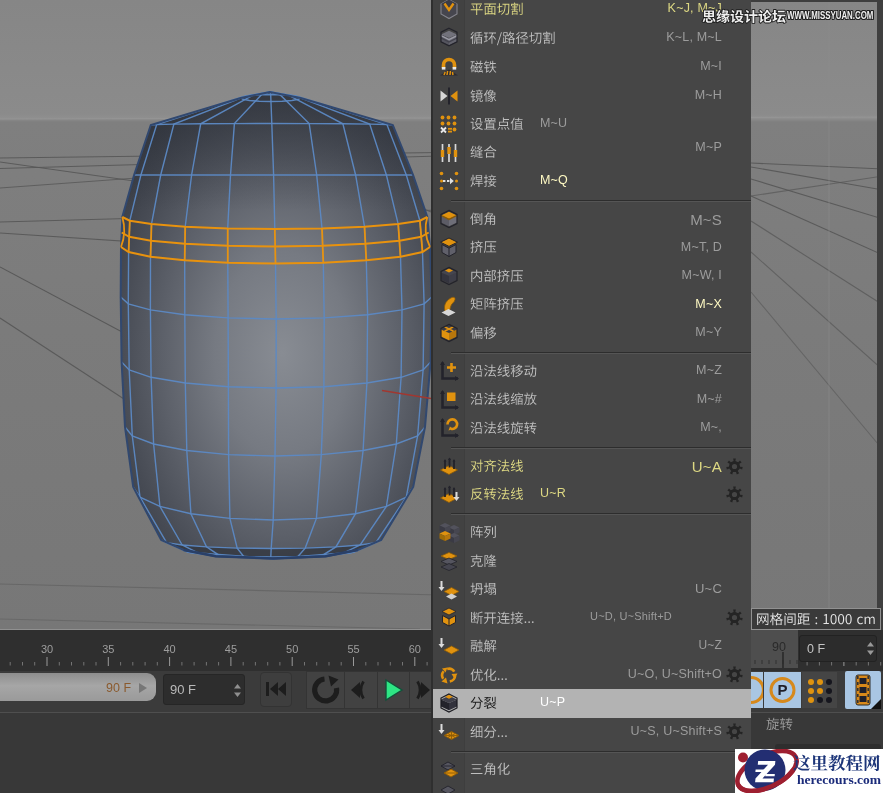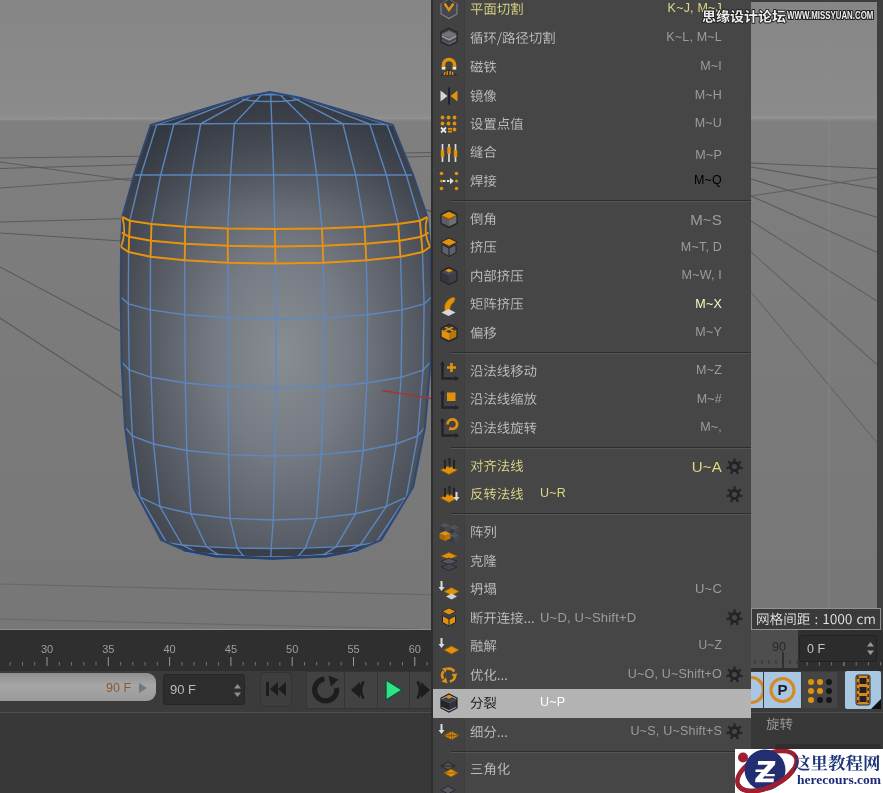--- a/index.html
+++ b/index.html
@@ -337,49 +337,49 @@
   </svg>
 <div class="abs" style="left:540px;top:87.5px;width:182px;text-align:right;font-size:12.5px;color:#9c9c9c;letter-spacing:0.2px">M~H</div>
 <svg class="abs" style="left:438px;top:84.5px" width="22" height="22">
     <path d="M2.5,5.5 L9.5,11 2.5,16.5 Z" fill="#d6d6d6"></path>
     <path d="M19.5,5.5 L12.5,11 19.5,16.5 Z" fill="#e0920f"></path>
     <line x1="11" y1="2.5" x2="11" y2="19.5" stroke="#23232b" stroke-width="2"></line>
   </svg>
 <svg style="position:absolute;left:470.0px;top:114.0px;overflow:visible;" width="56" height="20">
     <path transform="translate(0,14.87)" fill="#bfbfbf" d="M1.6 -10.4 2.3 -11.0Q2.6 -10.7 3.0 -10.3Q3.4 -10.0 3.8 -9.6Q4.1 -9.3 4.3 -9.0L3.7 -8.3Q3.5 -8.6 3.1 -9.0Q2.8 -9.3 2.4 -9.7Q2.0 -10.1 1.6 -10.4ZM2.4 0.8 2.2 -0.1 2.4 -0.5 4.9 -2.3Q5.0 -2.1 5.1 -1.9Q5.2 -1.6 5.3 -1.5Q4.4 -0.8 3.9 -0.4Q3.3 -0.0 3.0 0.2Q2.7 0.4 2.6 0.6Q2.4 0.7 2.4 0.8ZM0.6 -7.0H3.0V-6.1H0.6ZM6.9 -10.8H10.4V-9.9H6.9ZM5.1 -5.3H11.4V-4.4H5.1ZM11.1 -5.3H11.3L11.5 -5.4L12.1 -5.1Q11.6 -3.8 10.9 -2.8Q10.2 -1.8 9.3 -1.0Q8.4 -0.3 7.3 0.2Q6.2 0.8 5.1 1.1Q5.0 0.9 4.9 0.6Q4.7 0.4 4.6 0.2Q5.7 -0.0 6.7 -0.5Q7.7 -0.9 8.6 -1.6Q9.5 -2.3 10.1 -3.2Q10.8 -4.1 11.1 -5.2ZM6.5 -4.6Q7.0 -3.4 7.9 -2.4Q8.8 -1.4 10.1 -0.8Q11.4 -0.1 12.9 0.2Q12.8 0.3 12.7 0.5Q12.6 0.7 12.5 0.8Q12.4 1.0 12.3 1.1Q9.9 0.5 8.2 -0.9Q6.6 -2.3 5.7 -4.4ZM6.6 -10.8H7.5V-9.2Q7.5 -8.6 7.3 -8.0Q7.1 -7.3 6.6 -6.7Q6.1 -6.1 5.1 -5.6Q5.1 -5.7 5.0 -5.9Q4.9 -6.0 4.7 -6.1Q4.6 -6.3 4.5 -6.3Q5.4 -6.7 5.9 -7.2Q6.3 -7.7 6.5 -8.3Q6.6 -8.8 6.6 -9.3ZM9.9 -10.8H10.8V-7.6Q10.8 -7.3 10.9 -7.2Q10.9 -7.1 11.1 -7.1Q11.2 -7.1 11.4 -7.1Q11.5 -7.1 11.7 -7.1Q11.9 -7.1 12.0 -7.1Q12.2 -7.1 12.3 -7.1Q12.5 -7.2 12.6 -7.2Q12.7 -7.0 12.7 -6.8Q12.7 -6.5 12.7 -6.4Q12.6 -6.3 12.4 -6.3Q12.2 -6.3 12.0 -6.3Q11.9 -6.3 11.7 -6.3Q11.5 -6.3 11.3 -6.3Q11.1 -6.3 11.0 -6.3Q10.6 -6.3 10.3 -6.4Q10.1 -6.6 10.0 -6.9Q9.9 -7.2 9.9 -7.7ZM2.4 0.8Q2.3 0.7 2.2 0.5Q2.1 0.4 2.0 0.2Q1.9 0.1 1.8 -0.0Q2.0 -0.1 2.1 -0.3Q2.3 -0.5 2.4 -0.7Q2.5 -0.9 2.5 -1.2V-7.0H3.4V-0.4Q3.4 -0.4 3.3 -0.3Q3.1 -0.1 2.9 0.1Q2.7 0.2 2.5 0.4Q2.4 0.6 2.4 0.8Z M22.1 -10.0V-8.8H24.4V-10.0ZM19.0 -10.0V-8.8H21.2V-10.0ZM15.9 -10.0V-8.8H18.1V-10.0ZM15.0 -10.7H25.4V-8.1H15.0ZM14.3 -7.3H25.8V-6.5H14.3ZM19.5 -8.3 20.5 -8.3Q20.4 -7.6 20.2 -6.8Q20.1 -6.0 19.9 -5.4H19.0Q19.1 -5.8 19.2 -6.3Q19.3 -6.8 19.4 -7.4Q19.5 -7.9 19.5 -8.3ZM14.2 -0.1H26.1V0.7H14.2ZM16.4 -4.3H23.7V-3.7H16.4ZM16.5 -2.9H23.7V-2.3H16.5ZM16.5 -1.5H23.8V-0.9H16.5ZM16.0 -5.7H24.2V0.3H23.3V-5.1H16.9V0.3H16.0Z M32.9 -11.3H33.9V-6.7H32.9ZM29.9 -6.3V-3.8H37.0V-6.3ZM29.0 -7.2H38.0V-2.9H29.0ZM33.4 -9.8H39.0V-8.9H33.4ZM31.4 -1.7 32.3 -1.8Q32.4 -1.4 32.5 -0.9Q32.5 -0.4 32.6 0.0Q32.6 0.5 32.6 0.8L31.7 0.9Q31.7 0.6 31.6 0.1Q31.6 -0.3 31.5 -0.8Q31.5 -1.3 31.4 -1.7ZM34.1 -1.7 35.0 -1.9Q35.2 -1.5 35.4 -1.0Q35.6 -0.5 35.8 -0.1Q36.0 0.3 36.0 0.7L35.1 0.9Q35.0 0.6 34.9 0.1Q34.7 -0.3 34.5 -0.8Q34.3 -1.3 34.1 -1.7ZM36.9 -1.8 37.7 -2.1Q38.1 -1.7 38.4 -1.2Q38.8 -0.7 39.1 -0.3Q39.4 0.2 39.5 0.6L38.6 1.0Q38.5 0.6 38.2 0.1Q37.9 -0.4 37.6 -0.9Q37.2 -1.4 36.9 -1.8ZM29.2 -2.1 30.1 -1.8Q29.8 -1.1 29.3 -0.3Q28.8 0.5 28.2 1.1L27.4 0.6Q27.9 0.2 28.4 -0.6Q28.9 -1.3 29.2 -2.1Z M44.6 -9.9H52.6V-9.0H44.6ZM44.0 -0.2H53.0V0.7H44.0ZM45.3 -7.7H51.8V0.1H50.9V-7.0H46.2V0.1H45.3ZM45.9 -5.8H51.1V-5.1H45.9ZM45.9 -3.9H51.3V-3.2H45.9ZM45.9 -2.0H51.2V-1.3H45.9ZM48.2 -11.2 49.3 -11.2Q49.2 -10.5 49.0 -9.9Q48.9 -9.2 48.7 -8.5Q48.6 -7.9 48.4 -7.4L47.6 -7.5Q47.7 -8.0 47.8 -8.7Q48.0 -9.3 48.1 -10.0Q48.2 -10.7 48.2 -11.2ZM43.8 -11.2 44.7 -11.0Q44.2 -9.8 43.7 -8.7Q43.1 -7.6 42.5 -6.6Q41.9 -5.7 41.2 -4.9Q41.1 -5.0 41.0 -5.2Q40.9 -5.4 40.8 -5.6Q40.7 -5.8 40.6 -5.9Q41.3 -6.5 41.8 -7.4Q42.4 -8.2 42.9 -9.2Q43.4 -10.2 43.8 -11.2ZM42.4 -7.7 43.2 -8.6 43.2 -8.6V1.1H42.4Z"></path>
   </svg>
-<div class="abs" style="left:540px;top:116px;width:182px;text-align:right;font-size:12.5px;color:#9c9c9c;letter-spacing:0.2px">M~U</div>
+<div class="abs" style="left:540px;top:116px;width:182px;text-align:left;font-size:12.5px;color:#9c9c9c;letter-spacing:0.2px">M~U</div>
 <svg class="abs" style="left:438px;top:113px" width="22" height="22">
     <circle cx="4.5" cy="4.5" r="1.9" fill="#e0920f"></circle>
     <circle cx="10.5" cy="4.5" r="1.9" fill="#e0920f"></circle>
     <circle cx="16.5" cy="4.5" r="1.9" fill="#e0920f"></circle>
     <circle cx="4.5" cy="10.5" r="1.9" fill="#e0920f"></circle>
     <circle cx="10.5" cy="10.5" r="1.9" fill="#e0920f"></circle>
     <circle cx="16.5" cy="10.5" r="1.9" fill="#e0920f"></circle>
     <circle cx="16.5" cy="16.5" r="1.9" fill="#e0920f"></circle>
     <path d="M3,14.5 L8,19.5 M8,14.5 L3,19.5" stroke="#e8e8e8" stroke-width="1.8"></path>
     <line x1="10" y1="15.8" x2="14" y2="15.8" stroke="#e0920f" stroke-width="1.8"></line>
     <line x1="10" y1="18.6" x2="14" y2="18.6" stroke="#e0920f" stroke-width="1.8"></line>
   </svg>
 <svg style="position:absolute;left:470.0px;top:142.4px;overflow:visible;" width="29" height="20">
     <path transform="translate(0,14.87)" fill="#bfbfbf" d="M9.3 -6.2H10.2V-0.5H9.3ZM7.1 -5.4H12.2V-4.8H7.1ZM8.5 -10.2H11.5V-9.5H8.5ZM6.8 -2.4H12.4V-1.7H6.8ZM7.3 -4.0H11.9V-3.3H7.3ZM8.9 -11.3 9.7 -11.1Q9.3 -10.1 8.6 -9.3Q7.9 -8.5 7.2 -8.0Q7.2 -8.1 7.1 -8.2Q7.0 -8.3 6.8 -8.4Q6.7 -8.6 6.6 -8.6Q7.4 -9.1 8.0 -9.8Q8.6 -10.5 8.9 -11.3ZM11.3 -10.2H11.4L11.6 -10.2L12.2 -10.0Q11.7 -8.8 10.9 -8.0Q10.1 -7.2 9.1 -6.6Q8.1 -6.1 7.1 -5.7Q7.0 -5.9 6.8 -6.1Q6.7 -6.3 6.6 -6.4Q7.6 -6.7 8.5 -7.2Q9.4 -7.7 10.2 -8.4Q10.9 -9.1 11.3 -10.0ZM8.5 -9.4Q8.9 -8.8 9.5 -8.2Q10.2 -7.6 11.0 -7.2Q11.8 -6.8 12.8 -6.5Q12.6 -6.4 12.5 -6.2Q12.3 -6.0 12.2 -5.8Q11.3 -6.1 10.4 -6.6Q9.6 -7.1 8.9 -7.7Q8.2 -8.4 7.8 -9.2ZM4.6 -10.5 5.3 -10.7Q5.5 -10.3 5.7 -9.8Q5.9 -9.3 6.1 -8.8Q6.3 -8.4 6.4 -8.0L5.6 -7.7Q5.5 -8.1 5.3 -8.5Q5.1 -9.0 4.9 -9.5Q4.8 -10.0 4.6 -10.5ZM6.4 -6.4V-1.0H5.5V-5.6H4.3V-6.4ZM6.0 -1.3Q6.3 -1.3 6.5 -1.1Q6.8 -0.9 7.2 -0.6Q7.7 -0.3 8.3 -0.1Q8.9 -0.0 9.7 -0.0Q10.1 -0.0 10.7 -0.0Q11.2 -0.1 11.8 -0.1Q12.4 -0.1 12.9 -0.2Q12.8 -0.1 12.8 0.1Q12.7 0.3 12.7 0.4Q12.7 0.6 12.7 0.7Q12.3 0.7 11.7 0.8Q11.2 0.8 10.6 0.8Q10.0 0.8 9.6 0.8Q8.8 0.8 8.2 0.7Q7.5 0.5 7.0 0.2Q6.7 -0.1 6.4 -0.3Q6.2 -0.5 6.0 -0.5Q5.8 -0.5 5.6 -0.3Q5.3 -0.1 5.1 0.2Q4.8 0.6 4.6 1.0L4.0 0.2Q4.5 -0.5 5.0 -0.9Q5.6 -1.3 6.0 -1.3ZM0.9 -2.5Q0.8 -2.6 0.8 -2.7Q0.7 -2.9 0.7 -3.1Q0.6 -3.2 0.6 -3.3Q0.8 -3.4 1.0 -3.6Q1.2 -3.8 1.5 -4.2Q1.6 -4.4 1.9 -4.8Q2.2 -5.2 2.5 -5.8Q2.9 -6.4 3.2 -7.0Q3.6 -7.7 3.9 -8.3L4.7 -7.9Q4.2 -7.0 3.7 -6.1Q3.2 -5.2 2.6 -4.4Q2.1 -3.6 1.5 -3.0V-3.0Q1.5 -3.0 1.4 -2.9Q1.3 -2.9 1.2 -2.8Q1.1 -2.7 1.0 -2.6Q0.9 -2.6 0.9 -2.5ZM0.9 -2.5 0.8 -3.2 1.3 -3.6 4.5 -4.1Q4.5 -4.0 4.5 -3.7Q4.5 -3.5 4.5 -3.4Q3.4 -3.1 2.7 -3.0Q2.0 -2.8 1.7 -2.7Q1.3 -2.7 1.1 -2.6Q1.0 -2.5 0.9 -2.5ZM0.8 -5.7Q0.8 -5.8 0.7 -5.9Q0.6 -6.1 0.6 -6.3Q0.5 -6.5 0.5 -6.6Q0.6 -6.6 0.8 -6.8Q1.0 -7.1 1.2 -7.4Q1.3 -7.6 1.4 -8.0Q1.6 -8.4 1.9 -8.9Q2.1 -9.4 2.3 -10.0Q2.6 -10.6 2.7 -11.2L3.7 -10.9Q3.4 -10.0 3.0 -9.2Q2.6 -8.4 2.2 -7.6Q1.8 -6.8 1.4 -6.2V-6.2Q1.4 -6.2 1.3 -6.1Q1.2 -6.1 1.1 -6.0Q1.0 -5.9 0.9 -5.8Q0.8 -5.7 0.8 -5.7ZM0.8 -5.7 0.8 -6.4 1.2 -6.7 3.5 -6.9Q3.5 -6.7 3.5 -6.5Q3.4 -6.3 3.4 -6.1Q2.7 -6.0 2.2 -6.0Q1.7 -5.9 1.4 -5.8Q1.1 -5.8 1.0 -5.7Q0.9 -5.7 0.8 -5.7ZM0.6 -0.8Q1.3 -1.0 2.4 -1.3Q3.5 -1.6 4.6 -1.9L4.8 -1.1Q3.7 -0.8 2.7 -0.4Q1.6 -0.1 0.8 0.2Z M16.7 -6.9H23.5V-6.0H16.7ZM16.5 -0.6H23.7V0.3H16.5ZM16.0 -4.3H24.3V1.0H23.3V-3.5H17.0V1.0H16.0ZM20.3 -11.3 21.2 -10.9Q20.4 -9.7 19.4 -8.7Q18.4 -7.7 17.2 -6.9Q15.9 -6.1 14.6 -5.6Q14.5 -5.8 14.3 -6.0Q14.1 -6.2 13.9 -6.4Q15.2 -6.9 16.4 -7.7Q17.6 -8.4 18.6 -9.3Q19.7 -10.2 20.3 -11.3ZM20.5 -10.5Q21.7 -9.2 23.2 -8.2Q24.7 -7.3 26.4 -6.5Q26.2 -6.4 26.0 -6.1Q25.8 -5.9 25.7 -5.7Q24.5 -6.2 23.5 -6.9Q22.5 -7.5 21.5 -8.3Q20.6 -9.1 19.7 -10.1Z"></path>
   </svg>
-<div class="abs" style="left:540px;top:148px;width:182px;text-align:right;font-size:12.5px;color:#9c9c9c;letter-spacing:0.2px">M~P</div>
+<div class="abs" style="left:540px;top:140px;width:182px;text-align:right;font-size:12.5px;color:#9c9c9c;letter-spacing:0.2px">M~P</div>
 <svg class="abs" style="left:438px;top:141.5px" width="22" height="22">
     <line x1="4.5" y1="2" x2="4.5" y2="20" stroke="#d8d8d8" stroke-width="1.7"></line>
     <line x1="11" y1="2" x2="11" y2="20" stroke="#d8d8d8" stroke-width="1.7"></line>
     <line x1="17.5" y1="2" x2="17.5" y2="20" stroke="#d8d8d8" stroke-width="1.7"></line>
     <line x1="4.5" y1="8" x2="4.5" y2="15" stroke="#e0920f" stroke-width="3.4"></line>
     <line x1="11" y1="5" x2="11" y2="12" stroke="#e0920f" stroke-width="3.4"></line>
     <line x1="17.5" y1="8" x2="17.5" y2="15" stroke="#e0920f" stroke-width="3.4"></line>
   </svg>
 <svg style="position:absolute;left:470.0px;top:170.9px;overflow:visible;" width="29" height="20">
     <path transform="translate(0,14.87)" fill="#bfbfbf" d="M2.5 -11.2H3.5V-6.6Q3.5 -5.6 3.4 -4.5Q3.3 -3.5 3.1 -2.5Q2.9 -1.5 2.4 -0.6Q1.9 0.3 1.2 1.1Q1.1 1.0 1.0 0.9Q0.9 0.7 0.7 0.6Q0.6 0.5 0.5 0.4Q1.4 -0.6 1.8 -1.7Q2.3 -2.9 2.4 -4.1Q2.5 -5.4 2.5 -6.6ZM1.1 -8.5 1.8 -8.4Q1.8 -7.9 1.7 -7.3Q1.7 -6.6 1.5 -6.0Q1.4 -5.4 1.2 -4.9L0.5 -5.2Q0.7 -5.7 0.8 -6.2Q0.9 -6.8 1.0 -7.4Q1.1 -8.0 1.1 -8.5ZM4.6 -8.9 5.4 -8.6Q5.1 -7.9 4.8 -7.1Q4.5 -6.4 4.2 -5.8L3.6 -6.1Q3.8 -6.5 4.0 -7.0Q4.2 -7.5 4.3 -8.0Q4.5 -8.5 4.6 -8.9ZM3.1 -3.7Q3.2 -3.6 3.4 -3.3Q3.7 -3.1 3.9 -2.7Q4.2 -2.4 4.4 -2.1Q4.7 -1.8 4.9 -1.5Q5.1 -1.2 5.1 -1.1L4.5 -0.4Q4.3 -0.7 4.1 -1.1Q3.8 -1.4 3.5 -1.9Q3.2 -2.3 3.0 -2.6Q2.7 -3.0 2.5 -3.2ZM5.5 -5.1H12.4V-4.2H5.5ZM5.0 -2.7H12.9V-1.8H5.0ZM8.4 -4.6H9.4V1.1H8.4ZM6.7 -8.0V-6.9H11.2V-8.0ZM6.7 -9.9V-8.8H11.2V-9.9ZM5.8 -10.7H12.1V-6.1H5.8Z M13.8 -4.1Q14.5 -4.3 15.6 -4.6Q16.6 -4.9 17.7 -5.3L17.8 -4.4Q16.8 -4.1 15.8 -3.7Q14.8 -3.4 14.0 -3.2ZM14.0 -8.5H17.8V-7.6H14.0ZM15.6 -11.2H16.5V-0.1Q16.5 0.3 16.4 0.5Q16.3 0.7 16.0 0.8Q15.8 1.0 15.4 1.0Q15.0 1.0 14.4 1.0Q14.4 0.8 14.4 0.6Q14.3 0.3 14.2 0.1Q14.6 0.1 14.9 0.1Q15.2 0.1 15.3 0.1Q15.6 0.1 15.6 -0.1ZM18.5 -9.8H25.8V-9.0H18.5ZM18.1 -6.7H26.1V-5.8H18.1ZM19.5 -8.5 20.2 -8.8Q20.6 -8.4 20.8 -7.9Q21.1 -7.5 21.3 -7.1L20.5 -6.7Q20.4 -7.1 20.1 -7.6Q19.8 -8.1 19.5 -8.5ZM23.7 -8.8 24.6 -8.5Q24.3 -8.0 24.0 -7.4Q23.6 -6.8 23.3 -6.4L22.5 -6.6Q22.7 -6.9 23.0 -7.3Q23.2 -7.7 23.4 -8.1Q23.6 -8.5 23.7 -8.8ZM17.9 -4.4H26.3V-3.5H17.9ZM23.7 -3.8 24.7 -3.6Q24.4 -2.6 23.9 -1.8Q23.4 -1.0 22.6 -0.5Q21.8 0.1 20.7 0.4Q19.6 0.8 18.1 1.0Q18.0 0.8 17.9 0.6Q17.8 0.4 17.7 0.2Q19.5 0.0 20.8 -0.5Q22.0 -0.9 22.7 -1.8Q23.4 -2.6 23.7 -3.8ZM18.8 -1.8Q19.2 -2.3 19.6 -3.0Q20.1 -3.7 20.5 -4.4Q20.9 -5.1 21.1 -5.8L22.0 -5.6Q21.7 -4.9 21.3 -4.2Q20.9 -3.5 20.5 -2.8Q20.1 -2.2 19.7 -1.7ZM18.8 -1.8 19.4 -2.5Q20.2 -2.2 21.1 -1.9Q22.0 -1.6 22.9 -1.2Q23.8 -0.8 24.6 -0.4Q25.4 -0.0 25.9 0.4L25.3 1.1Q24.8 0.7 24.0 0.3Q23.2 -0.1 22.4 -0.5Q21.5 -0.9 20.6 -1.2Q19.6 -1.6 18.8 -1.8ZM21.0 -11.0 21.9 -11.1Q22.2 -10.8 22.4 -10.3Q22.7 -9.8 22.8 -9.5L21.9 -9.3Q21.7 -9.6 21.5 -10.1Q21.3 -10.6 21.0 -11.0Z"></path>
   </svg>
-<div class="abs" style="left:540px;top:173px;width:182px;text-align:right;font-size:12.5px;color:#000000;letter-spacing:0.2px">M~Q</div>
+<div class="abs" style="left:540px;top:173px;width:182px;font-size:12.5px;color:#fef9c3;letter-spacing:0.2px">M~Q</div>
 <svg class="abs" style="left:438px;top:170px" width="22" height="22">
     <circle cx="3.5" cy="3.5" r="1.8" fill="#e0920f"></circle>
     <circle cx="3.5" cy="18.5" r="1.8" fill="#e0920f"></circle>
     <circle cx="18.5" cy="3.5" r="1.8" fill="#e0920f"></circle>
     <circle cx="18.5" cy="18.5" r="1.8" fill="#e0920f"></circle>
     <circle cx="3.5" cy="11" r="1.5" fill="#e0920f"></circle>
     <circle cx="18.5" cy="11" r="1.5" fill="#e0920f"></circle>
     <line x1="5" y1="11" x2="12" y2="11" stroke="#e0e0e0" stroke-width="2.2" stroke-dasharray="2.4,1.6"></line>
     <path d="M12,7.8 L15.8,11 12,14.2 Z" fill="#e0e0e0"></path>
   </svg>
@@ -525,21 +525,21 @@
 <div class="abs" style="left:540px;top:581px;width:182px;text-align:right;font-size:13px;color:#9c9c9c;letter-spacing:0.2px">U~C</div>
 <svg class="abs" style="left:438px;top:578px" width="22" height="22">
     <line x1="3.5" y1="3" x2="3.5" y2="10" stroke="#dcdcdc" stroke-width="2"></line>
     <path d="M0.5,9 L6.5,9 3.5,13 Z" fill="#dcdcdc"></path>
     <path d="M6,13.5 L13.5,9.5 21,13.5 13.5,17.5 Z" fill="#e0920f" stroke="#8a5a08" stroke-width="0.8"></path>
     <path d="M8,18.5 L13.5,15.5 19,18.5 13.5,21.5 Z" fill="#cfcfcf"></path>
   </svg>
 <svg style="position:absolute;left:470.0px;top:607.5px;overflow:visible;" width="67" height="20">
     <path transform="translate(0,14.87)" fill="#bfbfbf" d="M2.4 -7.2H7.1V-6.4H2.4ZM1.7 -1.2H6.8V-0.3H1.7ZM1.1 -10.8H2.0V-0.3H1.1ZM4.3 -11.2H5.1V-1.6H4.3ZM4.3 -6.8 4.9 -6.5Q4.7 -5.8 4.3 -5.0Q3.9 -4.2 3.5 -3.5Q3.0 -2.8 2.5 -2.4Q2.5 -2.5 2.4 -2.8Q2.2 -3.0 2.1 -3.2Q2.5 -3.6 3.0 -4.2Q3.4 -4.7 3.8 -5.4Q4.1 -6.1 4.3 -6.8ZM6.2 -10.3 7.0 -10.1Q6.8 -9.5 6.5 -8.9Q6.2 -8.2 6.0 -7.7L5.4 -8.0Q5.5 -8.3 5.7 -8.7Q5.9 -9.1 6.0 -9.6Q6.2 -10.0 6.2 -10.3ZM2.5 -10.1 3.2 -10.3Q3.4 -9.8 3.6 -9.1Q3.8 -8.5 3.8 -8.0L3.1 -7.8Q3.1 -8.3 2.9 -8.9Q2.8 -9.6 2.5 -10.1ZM5.1 -6.2Q5.2 -6.1 5.5 -5.8Q5.8 -5.5 6.1 -5.2Q6.4 -4.8 6.6 -4.5Q6.9 -4.2 7.0 -4.0L6.4 -3.4Q6.3 -3.6 6.1 -3.9Q5.8 -4.3 5.6 -4.6Q5.3 -5.0 5.0 -5.3Q4.8 -5.7 4.6 -5.9ZM7.9 -6.7H12.9V-5.8H7.9ZM10.5 -6.3H11.4V1.1H10.5ZM12.0 -11.3 12.8 -10.6Q12.2 -10.3 11.4 -10.0Q10.5 -9.7 9.7 -9.5Q8.8 -9.3 7.9 -9.2Q7.9 -9.3 7.8 -9.5Q7.7 -9.7 7.6 -9.9Q8.4 -10.1 9.2 -10.3Q10.0 -10.5 10.8 -10.8Q11.5 -11.0 12.0 -11.3ZM7.6 -9.9H8.5V-5.6Q8.5 -4.4 8.5 -3.3Q8.4 -2.1 8.1 -1.0Q7.8 0.1 7.3 1.1Q7.2 1.0 7.0 0.8Q6.7 0.7 6.6 0.5Q7.0 -0.4 7.3 -1.4Q7.5 -2.5 7.6 -3.5Q7.6 -4.6 7.6 -5.6Z M14.6 -10.4H25.7V-9.4H14.6ZM14.1 -5.6H26.1V-4.7H14.1ZM22.1 -9.9H23.1V1.1H22.1ZM17.3 -9.9H18.3V-6.2Q18.3 -5.2 18.2 -4.2Q18.1 -3.2 17.8 -2.3Q17.4 -1.3 16.7 -0.5Q16.0 0.4 14.9 1.1Q14.8 1.0 14.7 0.9Q14.6 0.7 14.4 0.6Q14.3 0.5 14.1 0.4Q15.2 -0.3 15.9 -1.1Q16.5 -1.8 16.8 -2.7Q17.1 -3.5 17.2 -4.4Q17.3 -5.3 17.3 -6.2Z M30.1 -6.7V-1.0H29.2V-5.8H27.4V-6.7ZM27.9 -10.6 28.7 -11.1Q29.0 -10.7 29.4 -10.3Q29.8 -9.9 30.1 -9.5Q30.4 -9.0 30.6 -8.7L29.8 -8.2Q29.6 -8.5 29.3 -8.9Q29.0 -9.4 28.6 -9.8Q28.3 -10.2 27.9 -10.6ZM29.6 -1.6Q29.9 -1.6 30.2 -1.4Q30.6 -1.1 31.1 -0.7Q31.8 -0.3 32.7 -0.2Q33.6 -0.0 34.8 -0.0Q35.4 -0.0 36.1 -0.1Q36.8 -0.1 37.4 -0.1Q38.1 -0.2 38.7 -0.2Q39.3 -0.3 39.8 -0.3Q39.8 -0.2 39.7 0.0Q39.6 0.2 39.6 0.4Q39.5 0.6 39.5 0.8Q39.2 0.8 38.6 0.8Q38.0 0.8 37.3 0.9Q36.6 0.9 35.9 0.9Q35.3 0.9 34.7 0.9Q33.4 0.9 32.5 0.8Q31.6 0.6 30.9 0.1Q30.5 -0.1 30.1 -0.4Q29.8 -0.7 29.6 -0.7Q29.4 -0.7 29.1 -0.5Q28.9 -0.2 28.6 0.2Q28.3 0.6 27.9 1.1L27.2 0.2Q27.9 -0.6 28.5 -1.1Q29.1 -1.6 29.6 -1.6ZM35.1 -8.3H36.1V-0.4H35.1ZM31.0 -3.8H39.4V-2.9H31.0ZM31.1 -9.8H39.2V-9.0H31.1ZM31.8 -5.5V-6.3L32.4 -6.6H38.8L38.8 -5.7H33.1Q32.6 -5.7 32.3 -5.6Q31.9 -5.6 31.8 -5.5ZM31.8 -5.5Q31.8 -5.6 31.8 -5.8Q31.7 -5.9 31.7 -6.1Q31.6 -6.3 31.5 -6.4Q31.7 -6.5 31.9 -6.7Q32.0 -6.9 32.2 -7.3Q32.4 -7.5 32.6 -7.9Q32.7 -8.3 33.0 -8.8Q33.2 -9.4 33.4 -10.0Q33.7 -10.6 33.8 -11.2L34.8 -11.0Q34.5 -10.1 34.2 -9.2Q33.8 -8.3 33.4 -7.5Q33.0 -6.7 32.6 -6.1V-6.0Q32.6 -6.0 32.5 -6.0Q32.4 -5.9 32.2 -5.8Q32.1 -5.8 32.0 -5.7Q31.8 -5.6 31.8 -5.5Z M40.6 -4.1Q41.3 -4.3 42.4 -4.6Q43.4 -4.9 44.5 -5.3L44.6 -4.4Q43.6 -4.1 42.6 -3.7Q41.6 -3.4 40.8 -3.2ZM40.8 -8.5H44.6V-7.6H40.8ZM42.4 -11.2H43.3V-0.1Q43.3 0.3 43.2 0.5Q43.1 0.7 42.8 0.8Q42.6 1.0 42.2 1.0Q41.8 1.0 41.2 1.0Q41.2 0.8 41.2 0.6Q41.1 0.3 41.0 0.1Q41.4 0.1 41.7 0.1Q42.0 0.1 42.1 0.1Q42.4 0.1 42.4 -0.1ZM45.3 -9.8H52.6V-9.0H45.3ZM44.9 -6.7H52.9V-5.8H44.9ZM46.3 -8.5 47.0 -8.8Q47.4 -8.4 47.6 -7.9Q47.9 -7.5 48.1 -7.1L47.3 -6.7Q47.2 -7.1 46.9 -7.6Q46.6 -8.1 46.3 -8.5ZM50.5 -8.8 51.4 -8.5Q51.1 -8.0 50.8 -7.4Q50.4 -6.8 50.1 -6.4L49.3 -6.6Q49.5 -6.9 49.8 -7.3Q50.0 -7.7 50.2 -8.1Q50.4 -8.5 50.5 -8.8ZM44.7 -4.4H53.1V-3.5H44.7ZM50.5 -3.8 51.5 -3.6Q51.2 -2.6 50.7 -1.8Q50.2 -1.0 49.4 -0.5Q48.6 0.1 47.5 0.4Q46.4 0.8 44.9 1.0Q44.8 0.8 44.7 0.6Q44.6 0.4 44.5 0.2Q46.3 0.0 47.6 -0.5Q48.8 -0.9 49.5 -1.8Q50.2 -2.6 50.5 -3.8ZM45.6 -1.8Q46.0 -2.3 46.4 -3.0Q46.9 -3.7 47.3 -4.4Q47.7 -5.1 47.9 -5.8L48.8 -5.6Q48.5 -4.9 48.1 -4.2Q47.7 -3.5 47.3 -2.8Q46.9 -2.2 46.5 -1.7ZM45.6 -1.8 46.2 -2.5Q47.0 -2.2 47.9 -1.9Q48.8 -1.6 49.7 -1.2Q50.6 -0.8 51.4 -0.4Q52.2 -0.0 52.7 0.4L52.1 1.1Q51.6 0.7 50.8 0.3Q50.0 -0.1 49.2 -0.5Q48.3 -0.9 47.4 -1.2Q46.4 -1.6 45.6 -1.8ZM47.8 -11.0 48.7 -11.1Q49.0 -10.8 49.2 -10.3Q49.5 -9.8 49.6 -9.5L48.7 -9.3Q48.5 -9.6 48.3 -10.1Q48.1 -10.6 47.8 -11.0Z M55.4 0.2Q55.1 0.2 54.8 -0.1Q54.6 -0.3 54.6 -0.7Q54.6 -1.1 54.8 -1.4Q55.1 -1.6 55.4 -1.6Q55.8 -1.6 56.0 -1.4Q56.3 -1.1 56.3 -0.7Q56.3 -0.3 56.0 -0.1Q55.8 0.2 55.4 0.2Z M59.1 0.2Q58.8 0.2 58.5 -0.1Q58.3 -0.3 58.3 -0.7Q58.3 -1.1 58.5 -1.4Q58.8 -1.6 59.1 -1.6Q59.5 -1.6 59.7 -1.4Q60.0 -1.1 60.0 -0.7Q60.0 -0.3 59.7 -0.1Q59.5 0.2 59.1 0.2Z M62.8 0.2Q62.4 0.2 62.2 -0.1Q61.9 -0.3 61.9 -0.7Q61.9 -1.1 62.2 -1.4Q62.4 -1.6 62.8 -1.6Q63.1 -1.6 63.4 -1.4Q63.6 -1.1 63.6 -0.7Q63.6 -0.3 63.4 -0.1Q63.1 0.2 62.8 0.2Z"></path>
   </svg>
-<div class="abs" style="left:540px;top:609.5px;width:182px;text-align:left;font-size:13px;color:#9c9c9c;letter-spacing:0.2px">U~D, U~Shift+D</div>
+<div class="abs" style="left:540px;top:609.5px;width:182px;text-align:center;font-size:11px;color:#9c9c9c;letter-spacing:0.2px">U~D, U~Shift+D</div>
 <svg class="abs" style="left:726px;top:609.0px" width="17" height="17">
     <path fill="#242424" fill-rule="evenodd" d="M7.2,0.4 L9.8,0.4 L9.4,3.0 L12.2,4.3 L14.0,2.4 L15.6,4.5 L13.4,5.8 L14.1,8.8 L16.7,9.0 L16.1,11.6 L13.7,10.6 L11.7,13.1 L13.2,15.2 L10.8,16.4 L10.0,13.9 L7.0,13.9 L6.2,16.4 L3.8,15.2 L5.3,13.1 L3.3,10.6 L0.9,11.6 L0.3,9.0 L2.9,8.8 L3.6,5.8 L1.4,4.5 L3.0,2.4 L4.8,4.3 L7.6,3.0 Z M11.1,8.5 A2.6,2.6 0 1 0 5.9,8.5 A2.6,2.6 0 1 0 11.1,8.5 Z"></path>
   </svg>
 <svg class="abs" style="left:438px;top:606.5px" width="22" height="22">
     <path d="M11,1 L18,4.5 11,8 4,4.5 Z" fill="#e0920f" stroke="#23232b" stroke-width="0.8"></path>
     <path d="M4.5,8.5 L4.5,15.5 11,19 17.5,15.5 17.5,8.5 11,12 Z" fill="#e0920f" stroke="#23232b" stroke-width="1"></path>
     <path d="M11,12 L11,19" stroke="#23232b" stroke-width="1"></path>
   </svg>
 <svg style="position:absolute;left:470.0px;top:636.0px;overflow:visible;" width="29" height="20">
     <path transform="translate(0,14.87)" fill="#bfbfbf" d="M9.5 -11.2H10.4V-7.9H9.5ZM7.3 -0.1Q8.2 -0.3 9.5 -0.5Q10.8 -0.7 12.2 -0.9L12.3 -0.1Q11.0 0.1 9.8 0.4Q8.5 0.6 7.5 0.8ZM11.1 -2.6 11.8 -2.8Q12.1 -2.2 12.3 -1.5Q12.5 -0.9 12.7 -0.2Q12.9 0.4 12.9 0.8L12.2 1.1Q12.1 0.6 11.9 -0.0Q11.8 -0.7 11.6 -1.3Q11.3 -2.0 11.1 -2.6ZM8.2 -7.7V-4.4H11.6V-7.7ZM7.5 -8.6H12.3V-3.5H7.5ZM9.6 -8.3H10.3V-4.0H10.4V-0.1H9.5V-4.0H9.6ZM3.5 -2.4H4.3V0.7H3.5ZM2.2 -8.3V-7.0H5.5V-8.3ZM1.4 -9.0H6.4V-6.3H1.4ZM0.7 -10.7H7.0V-9.8H0.7ZM2.1 -2.6H5.6V-1.9H2.1ZM0.9 -5.5H6.4V-4.8H1.7V1.0H0.9ZM6.0 -5.5H6.8V-0.0Q6.8 0.3 6.8 0.5Q6.7 0.7 6.5 0.8Q6.3 0.9 5.9 0.9Q5.5 0.9 5.0 0.9Q5.0 0.7 4.9 0.5Q4.9 0.3 4.8 0.1Q5.2 0.1 5.5 0.1Q5.8 0.1 5.9 0.1Q6.0 0.1 6.0 -0.0ZM2.3 -4.3 2.9 -4.5Q3.1 -4.1 3.3 -3.7Q3.6 -3.2 3.7 -2.9L3.1 -2.7Q3.0 -3.0 2.8 -3.5Q2.5 -3.9 2.3 -4.3ZM4.9 -4.6 5.5 -4.3Q5.3 -3.7 4.9 -3.2Q4.6 -2.6 4.4 -2.2L3.9 -2.4Q4.0 -2.7 4.2 -3.1Q4.4 -3.5 4.6 -3.9Q4.8 -4.2 4.9 -4.6Z M15.3 -7.8H19.1V-7.1H15.3ZM15.2 -5.4H19.1V-4.7H15.2ZM15.2 -2.9H19.1V-2.1H15.2ZM21.2 -4.9H25.9V-4.1H21.2ZM16.0 -10.1H18.4V-9.3H16.0ZM20.2 -10.6H25.3V-9.7H20.2ZM20.2 -2.4H26.3V-1.5H20.2ZM23.0 -6.2H23.9V1.0H23.0ZM16.9 -7.5H17.6V0.4H16.9ZM25.0 -10.6H25.9Q25.9 -10.6 25.9 -10.4Q25.9 -10.3 25.9 -10.2Q25.8 -9.1 25.8 -8.4Q25.7 -7.7 25.6 -7.3Q25.5 -6.9 25.4 -6.8Q25.2 -6.6 25.1 -6.6Q24.9 -6.5 24.6 -6.5Q24.4 -6.4 24.0 -6.4Q23.7 -6.4 23.2 -6.5Q23.2 -6.7 23.2 -6.9Q23.1 -7.1 23.0 -7.3Q23.4 -7.2 23.8 -7.2Q24.1 -7.2 24.2 -7.2Q24.4 -7.2 24.5 -7.2Q24.6 -7.3 24.6 -7.3Q24.7 -7.4 24.8 -7.8Q24.9 -8.1 24.9 -8.7Q25.0 -9.4 25.0 -10.4ZM21.3 -6.2 22.1 -6.0Q21.9 -5.1 21.5 -4.2Q21.2 -3.4 20.8 -2.7Q20.7 -2.8 20.6 -2.9Q20.4 -3.0 20.3 -3.0Q20.1 -3.1 20.0 -3.1Q20.5 -3.7 20.8 -4.5Q21.1 -5.3 21.3 -6.2ZM16.0 -11.3 16.8 -11.1Q16.6 -10.2 16.2 -9.3Q15.9 -8.5 15.5 -7.7Q15.0 -7.0 14.6 -6.4Q14.5 -6.5 14.4 -6.6Q14.2 -6.7 14.1 -6.8Q13.9 -6.9 13.8 -7.0Q14.6 -7.7 15.1 -8.9Q15.6 -10.0 16.0 -11.3ZM14.9 -7.8H15.7V-4.3Q15.7 -3.7 15.7 -3.0Q15.6 -2.3 15.5 -1.5Q15.4 -0.8 15.2 -0.1Q14.9 0.5 14.6 1.1Q14.5 1.0 14.4 0.9Q14.2 0.9 14.1 0.8Q14.0 0.7 13.9 0.6Q14.3 -0.1 14.5 -0.9Q14.7 -1.8 14.8 -2.7Q14.9 -3.5 14.9 -4.3ZM18.9 -7.8H19.7V-0.0Q19.7 0.3 19.6 0.5Q19.5 0.7 19.3 0.8Q19.1 0.9 18.8 0.9Q18.5 0.9 18.0 0.9Q17.9 0.8 17.9 0.5Q17.8 0.3 17.7 0.1Q18.1 0.1 18.3 0.1Q18.6 0.1 18.7 0.1Q18.9 0.1 18.9 -0.1ZM22.2 -10.3H23.1Q23.0 -9.4 22.7 -8.6Q22.4 -7.8 21.9 -7.1Q21.4 -6.5 20.5 -6.1Q20.4 -6.2 20.3 -6.4Q20.1 -6.6 19.9 -6.7Q20.7 -7.1 21.2 -7.6Q21.6 -8.2 21.9 -8.9Q22.1 -9.6 22.2 -10.3ZM18.2 -10.1H18.4L18.5 -10.1L19.1 -9.7Q19.0 -9.3 18.8 -8.9Q18.6 -8.4 18.4 -8.0Q18.1 -7.6 17.9 -7.3Q17.8 -7.4 17.6 -7.5Q17.4 -7.6 17.3 -7.7Q17.5 -8.0 17.6 -8.4Q17.8 -8.7 18.0 -9.2Q18.1 -9.6 18.2 -9.9Z"></path>

